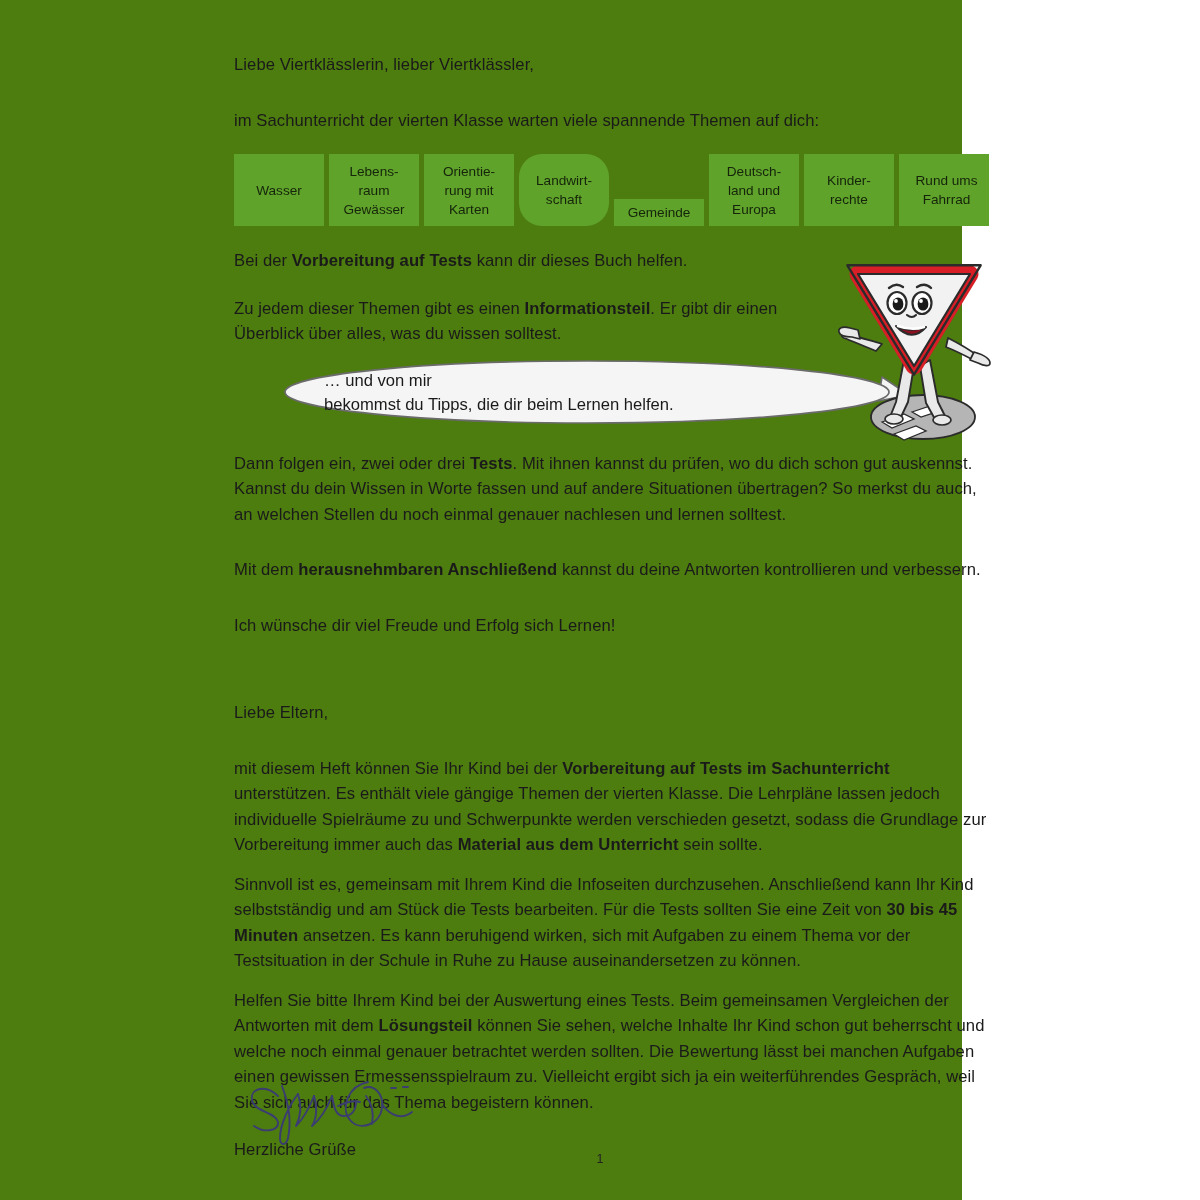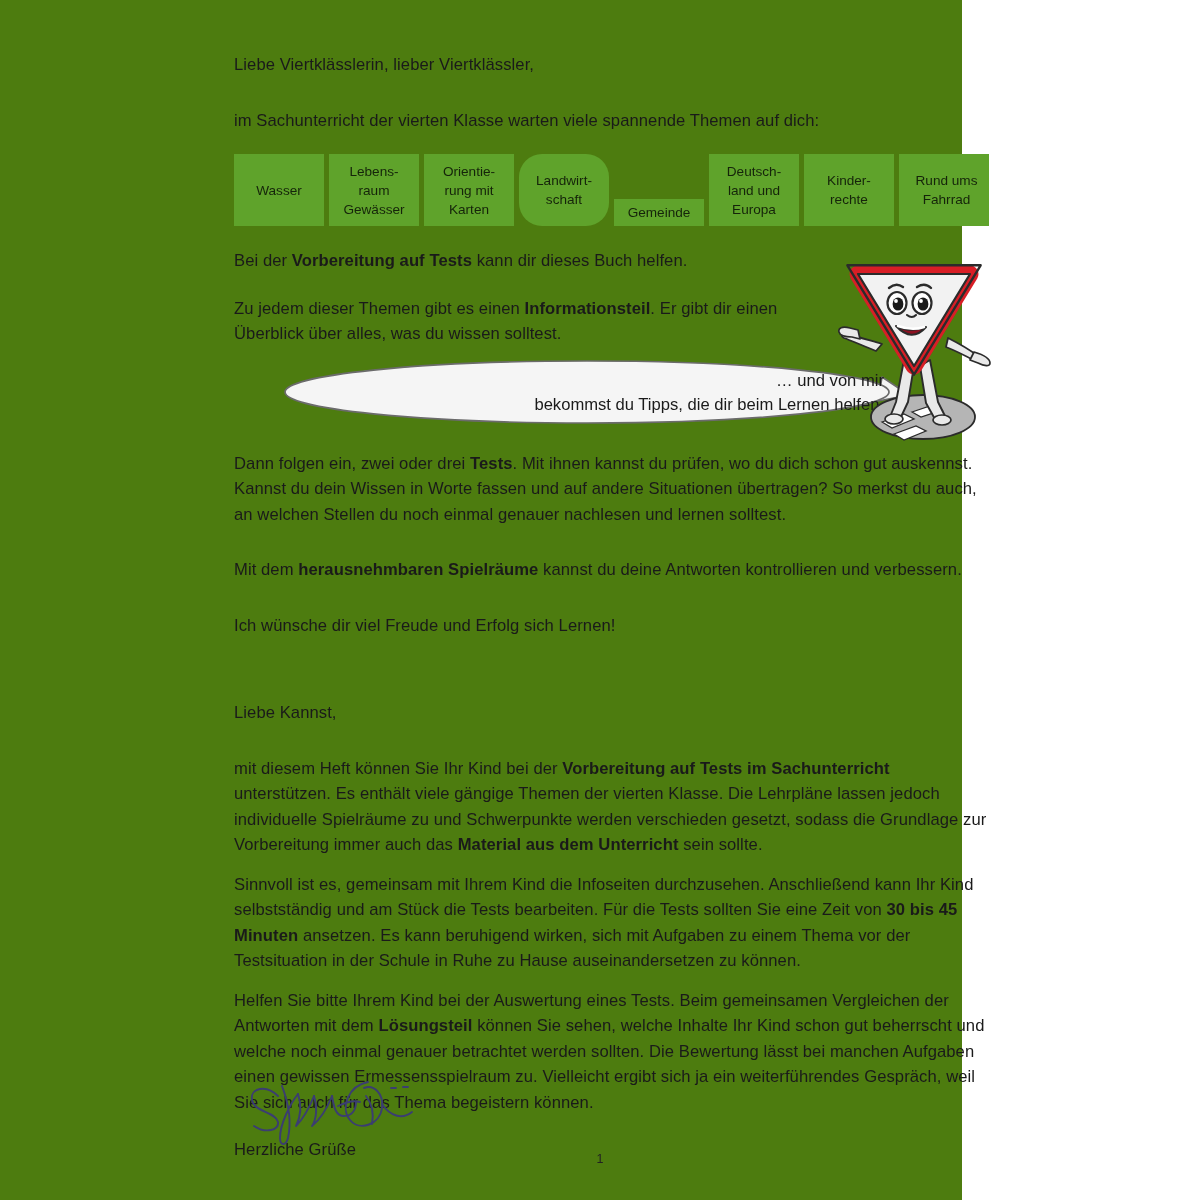--- a/index.html
+++ b/index.html
@@ -90,21 +90,21 @@
     top: 0;
     width: 640px;
     height: 74px;
     overflow: visible;
   }
   .bubble-text {
     position: absolute;
     left: 90px;
     top: 14px;
     width: 560px;
-    text-align: right;
+    text-align: left;
     font-size: 16.6px;
     line-height: 24px;
     color: #1a1a1a;
     z-index: 3;
   }
 
   
   .mascot {
     position: absolute;
     left: 838px;
@@ -192,30 +192,30 @@
         <div>bekommst du Tipps, die dir beim Lernen helfen.</div>
       </div>
     </div>
 
     <div class="gap-md"></div>
 
     <p class="para"><span>Dann folgen ein, zwei oder drei </span><b>Tests</b><span>. Mit ihnen kannst du prüfen, wo du dich schon gut auskennst. Kannst du dein Wissen in Worte fassen und auf andere Situationen übertragen? So merkst du auch, an welchen Stellen du noch einmal genauer nachlesen und lernen solltest.</span></p>
 
     <div class="gap-lg"></div>
 
-    <p class="para"><span>Mit dem </span><b>herausnehmbaren Spielräume</b><span> kannst du deine Antworten kontrollieren und verbessern.</span></p>
+    <p class="para"><span>Mit dem </span><b>herausnehmbaren Anschließend</b><span> kannst du deine Antworten kontrollieren und verbessern.</span></p>
 
     <div class="gap-lg"></div>
 
     <p class="para">Ich wünsche dir viel Freude und Erfolg sich Lernen!</p>
 
     <div class="gap-xl"></div>
     <div style="height:18px"></div>
 
-    <p class="para">Liebe Kannst,</p>
+    <p class="para">Liebe Eltern,</p>
 
     <div class="gap-lg"></div>
 
     <p class="para"><span>mit diesem Heft können Sie Ihr Kind bei der </span><b>Vorbereitung auf Tests im Sachunterricht</b><span> unterstützen. Es enthält viele gängige Themen der vierten Klasse. Die Lehrpläne lassen jedoch individuelle Spielräume zu und Schwerpunkte werden verschieden gesetzt, sodass die Grundlage zur Vorbereitung immer auch das </span><b>Material aus dem Unterricht</b><span> sein sollte.</span></p>
 
     <div class="gap-sm"></div>
 
     <p class="para"><span>Sinnvoll ist es, gemeinsam mit Ihrem Kind die Infoseiten durchzusehen. Anschließend kann Ihr Kind selbstständig und am Stück die Tests bearbeiten. Für die Tests sollten Sie eine Zeit von </span><b>30 bis 45 Minuten</b><span> ansetzen. Es kann beruhigend wirken, sich mit Aufgaben zu einem Thema vor der Testsituation in der Schule in Ruhe zu Hause auseinandersetzen zu können.</span></p>
 
     <div class="gap-sm"></div>

